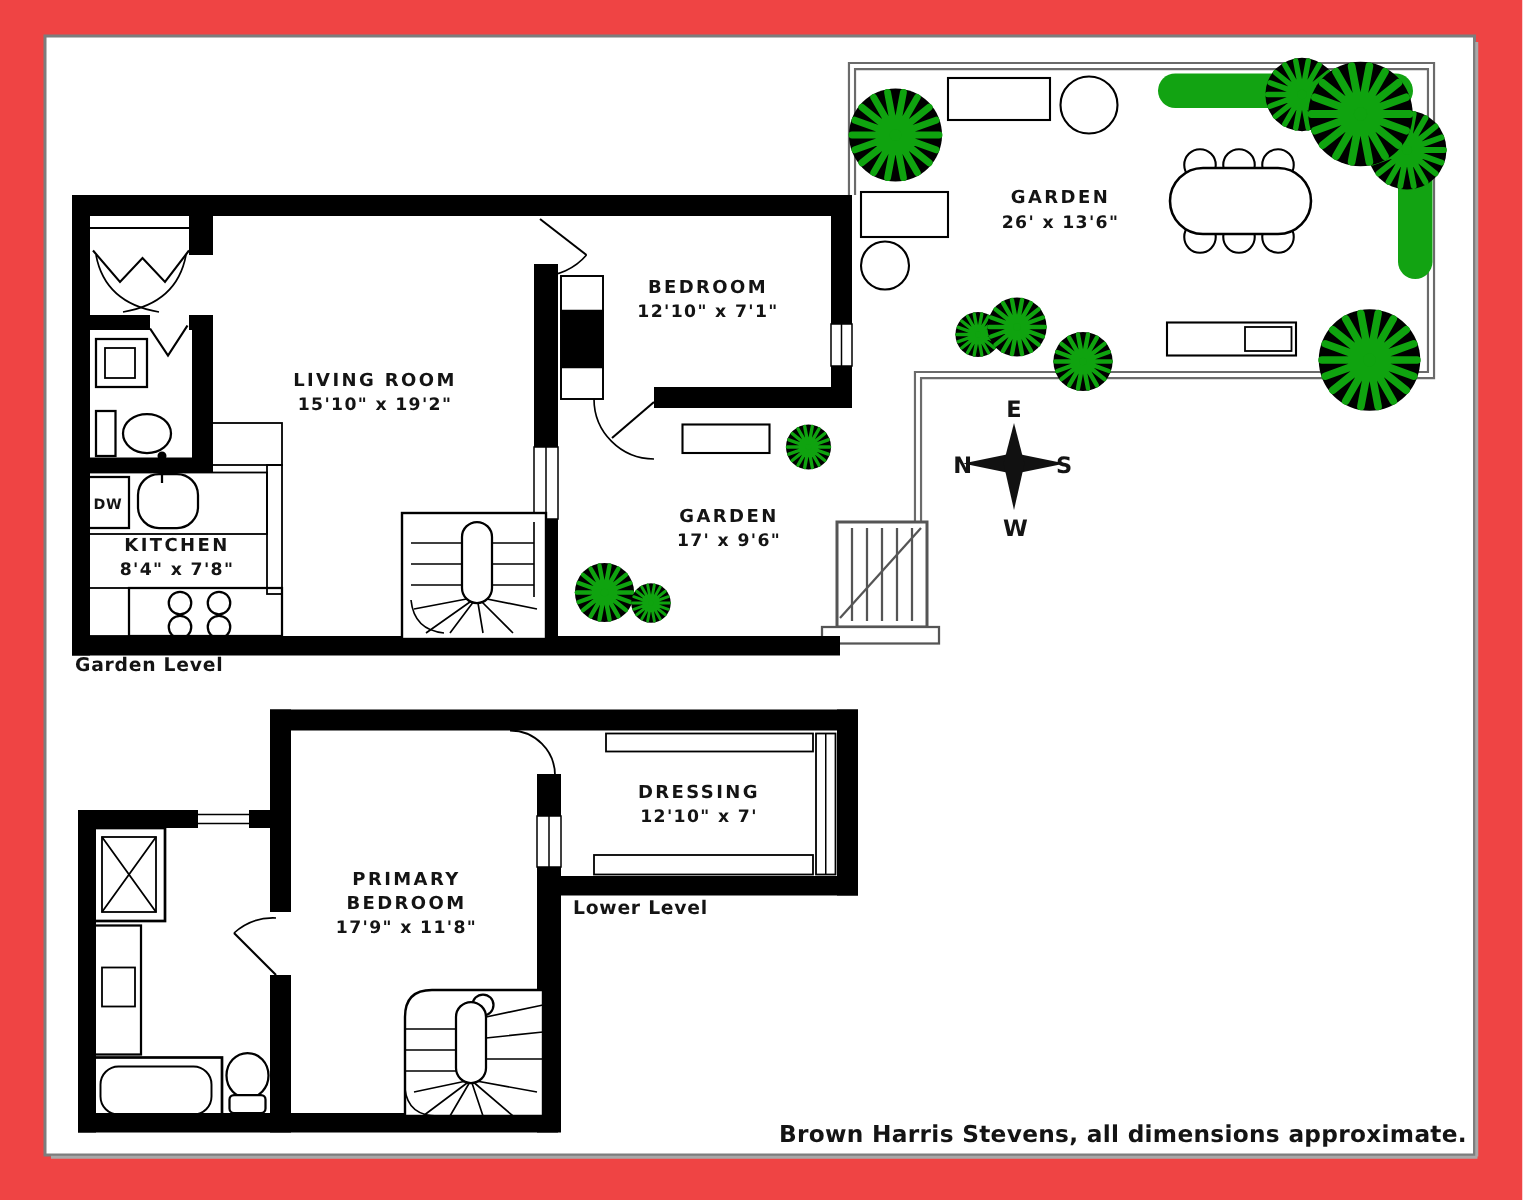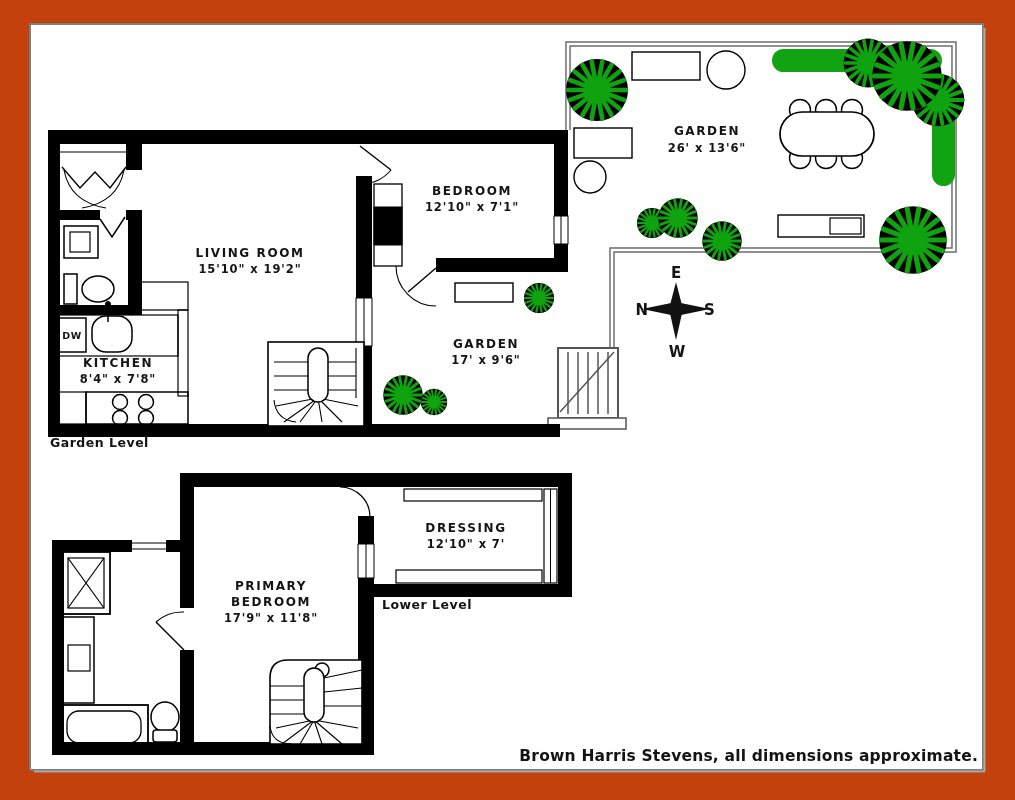--- a/index.html
+++ b/index.html
@@ -1,16 +1,16 @@
 <!DOCTYPE html>
 <html><head>
 <meta charset="utf-8">
 <style>
   html,body{margin:0;padding:0;background:#fff;}
-  .page{position:relative;width:1015px;height:800px;background:#c2410c;overflow:hidden;
+  .page{position:relative;width:1015px;height:800px;background:#ef4444;overflow:hidden;
         font-family:"DejaVu Sans","Liberation Sans",sans-serif;text-align:center;}
   svg{position:absolute;top:0;left:0;}
   svg text{font-family:"DejaVu Sans","Liberation Sans",sans-serif;font-weight:bold;fill:#141414;}
   .room-name{font-size:12px;letter-spacing:1.6px;}
   .room-dims{font-size:11.5px;letter-spacing:0.9px;}
   .level-label{font-size:12.5px;letter-spacing:0.5px;}
   .footer-text{font-size:15.5px;letter-spacing:0.2px;}
   .compass-letter{font-size:15px;}
   .dw-label{font-size:9.5px;letter-spacing:0.5px;}
 </style>

